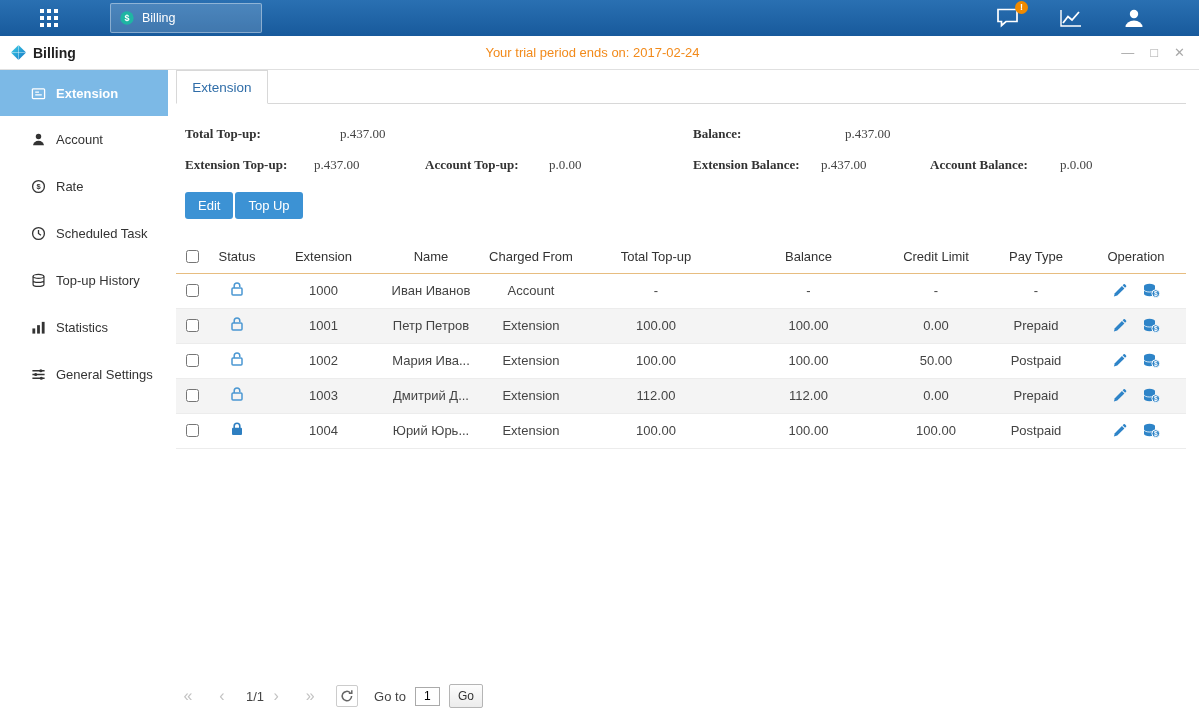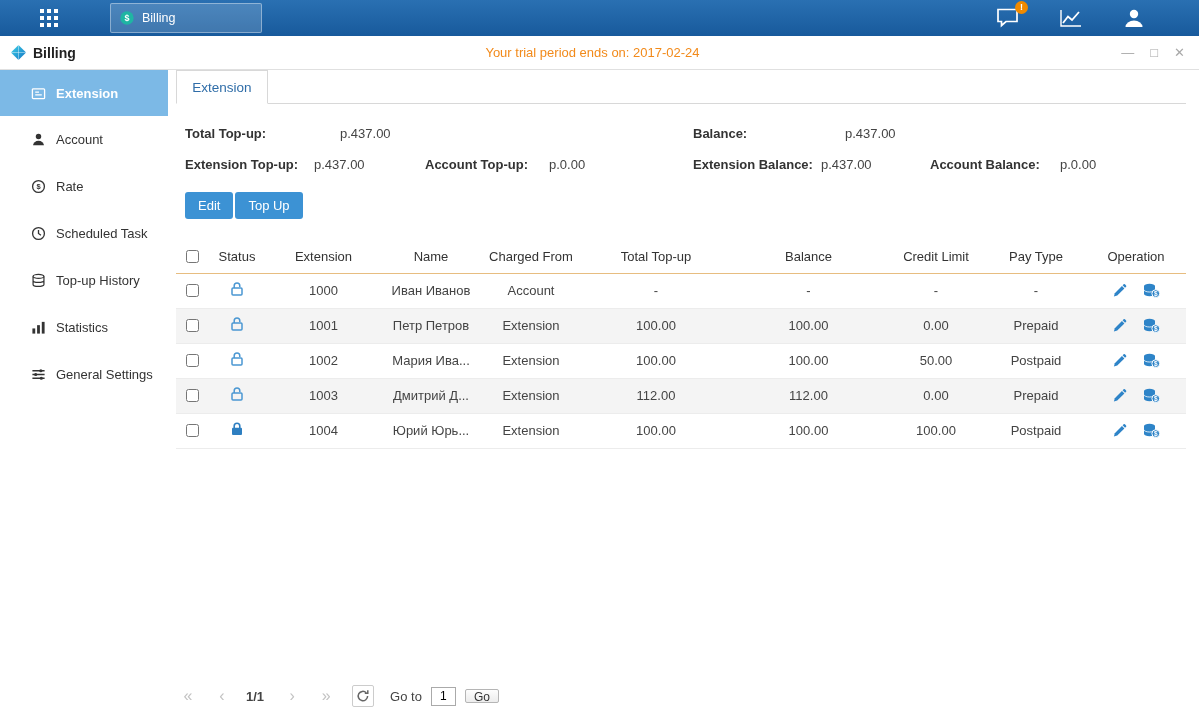--- a/index.html
+++ b/index.html
@@ -36,21 +36,21 @@
   .side-item.active { background:#7cb9e6; color:#fff; font-weight:bold; height:46px; }
   .content { flex:1; position:relative; padding:0 14px 0 8px; background:#fff; }
   
   .tabstrip { height:34px; border-bottom:1px solid #d8d8d8; display:flex; }
   .tab {
     width:92px; border:1px solid #d8d8d8; border-bottom:1px solid #fff; margin-bottom:-1px; background:#fff;
     display:flex; align-items:center; justify-content:center; font-size:13.5px; color:#2f6da8; cursor:pointer;
   }
   
   .summary { margin:14px 0 0 9px; }
-  .srow { display:flex; height:31px; align-items:center; }
+  .srow { display:flex; height:31px; align-items:center;font-family:Liberation Serif, serif; }
   .lb { font-weight:bold; color:#333; }
   .vl { color:#444; }
   .r1l1{width:155px} .r1v1{width:353px} .r1l2{width:152px}
   .r2l1{width:129px} .r2v1{width:111px} .r2l2{width:124px} .r2v2{width:144px}
   .r2l3{width:128px} .r2v3{width:109px} .r2l4{width:130px}
   
   .btns { margin:12px 0 0 9px; display:flex; gap:2px; }
   .btn {
     background:#3c92d4; color:#fff; border:none; border-radius:3px; font-size:13px; height:27px;
     padding:0 13px; cursor:pointer; font-family:inherit;
@@ -59,26 +59,26 @@
   .grid { margin-top:21px; width:100%; border-collapse:collapse; font-size:13px; color:#444; table-layout:fixed; }
   .grid th { height:33px; font-weight:400; color:#333; border-bottom:1px solid #e7bd80; text-align:center; padding:0; cursor:pointer; }
   .grid td { height:35px; text-align:center; padding:0; overflow:hidden; white-space:nowrap; }
   .grid tbody tr { border-bottom:1px solid #ececec; }
   .grid tbody tr:nth-child(even) { background:#f4f4f4; }
   .opwrap { display:flex; justify-content:center; gap:16px; }
   .op, .lockwrap { cursor:pointer; display:inline-flex; }
   
   .pager { position:absolute; left:8px; right:14px; bottom:6px; height:36px; display:flex; align-items:center; color:#444; }
   .pgbtn { width:24px; height:24px; display:flex; align-items:center; justify-content:center; color:#c3c3c3; font-size:16px; margin-right:10px; cursor:pointer; }
-  .pginfo { margin:0 16px 0 2px;font-weight:bold; }
+  .pginfo { margin:0 0 0 2px; }
   .pgrefresh { width:22px; height:22px; border:1px solid #ccc; border-radius:2px; display:flex; align-items:center; justify-content:center; margin:0 16px 0 4px; cursor:pointer; background:#fff; }
   .goto-label { margin-right:9px; }
   .goto-input { width:25px; height:19px; border:1px solid #aaa; text-align:center; font-size:12px; font-family:inherit; }
   .go-btn {
-    margin-left:9px; height:14px; padding:0 8px; border:1px solid #b5b5b5; background:linear-gradient(#fdfdfd,#ececec);
+    margin-left:9px; height:24px; padding:0 8px; border:1px solid #b5b5b5; background:linear-gradient(#fdfdfd,#ececec);
     border-radius:2px; font-size:12px; color:#333; cursor:pointer; font-family:inherit;
   }
   .pright { margin-left:auto; display:flex; align-items:center; gap:9px; }
   .psel { width:47px; height:22px; border:1px solid #999; display:flex; align-items:center; cursor:pointer; background:#fff; }
   .psel .v { flex:1; text-align:center; font-size:12px; }
   .psel .caret { width:15px; height:100%; display:flex; align-items:center; justify-content:center; font-size:8px; color:#555; }
   .hiddefs { position:absolute; width:0; height:0; overflow:hidden; }
 </style>
 </head>
 <body>

